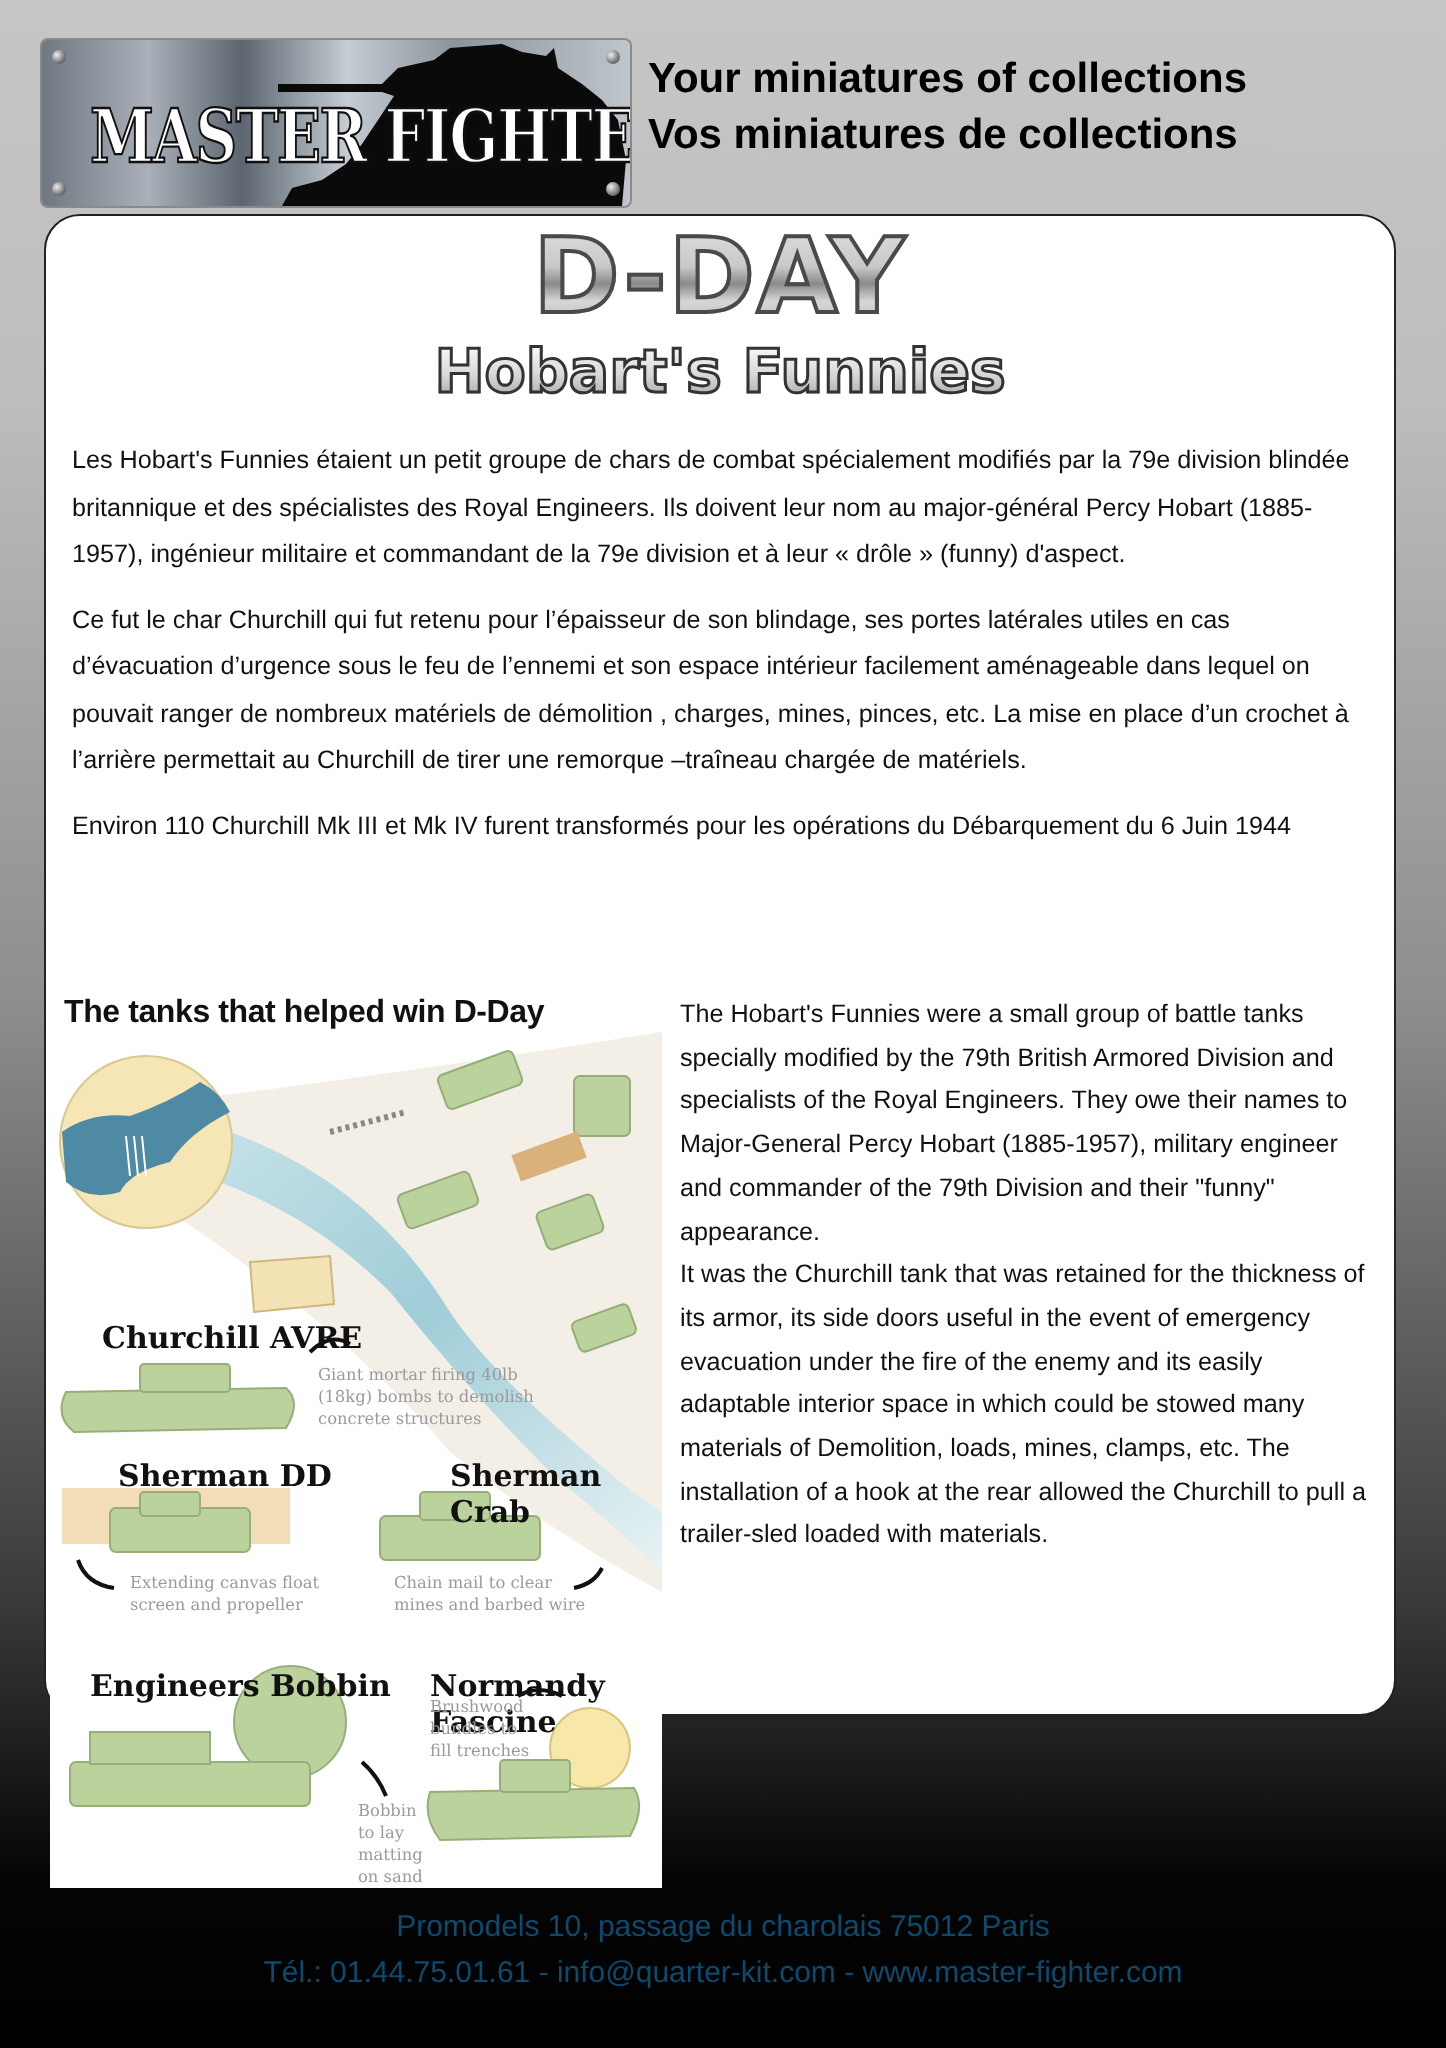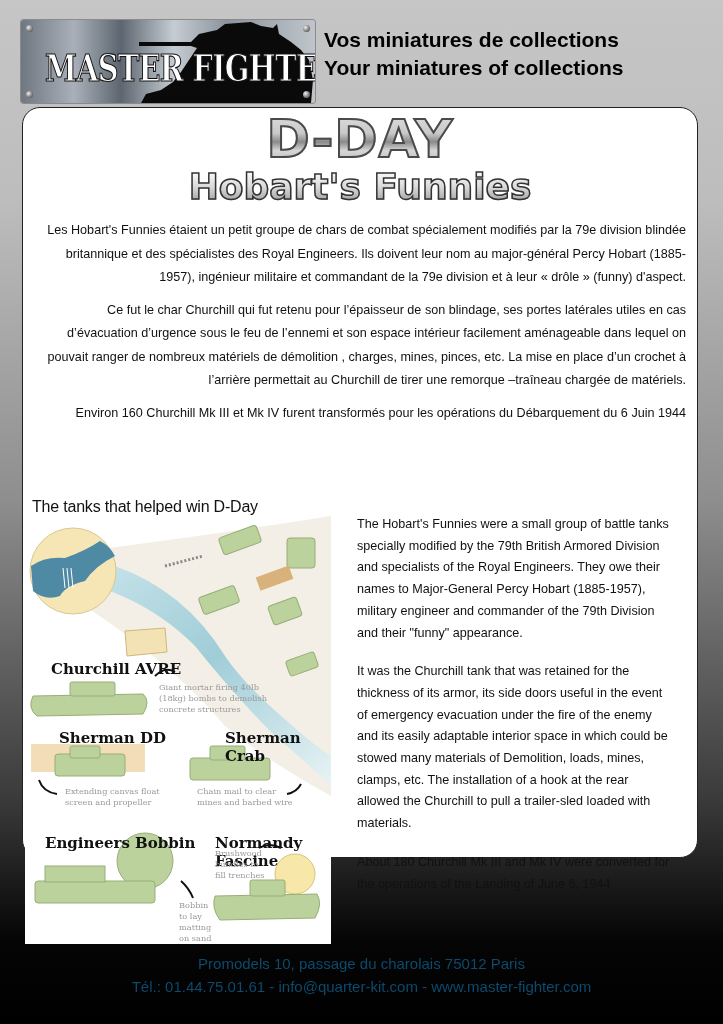--- a/index.html
+++ b/index.html
@@ -33,65 +33,65 @@
   .title-dday {
     position: absolute; left: 0; right: 0; top: 2px; text-align: center;
     font-family: "DejaVu Sans", sans-serif; font-weight: bold; font-size: 52px; line-height: 58px;
     color: #bfbfbf; -webkit-text-stroke: 2px #4a4a4a;
     background: linear-gradient(to bottom, #e0e0e0 0%, #c9c9c9 40%, #8a8a8a 55%, #d6d6d6 70%, #b5b5b5 100%);
     -webkit-background-clip: text; background-clip: text; -webkit-text-fill-color: transparent;
     letter-spacing: 1px;
   }
   .title-hobart {
     position: absolute; left: 0; right: 0; top: 62px; text-align: center;
-    font-family: "DejaVu Sans", sans-serif; font-weight: bold; font-size: 36px; line-height: 34px;
+    font-family: "DejaVu Sans", sans-serif; font-weight: bold; font-size: 30px; line-height: 34px;
     -webkit-text-stroke: 1.5px #333;
     background: linear-gradient(to bottom, #ffffff 0%, #d9d9d9 50%, #9a9a9a 100%);
     -webkit-background-clip: text; background-clip: text; -webkit-text-fill-color: transparent;
   }
   .fr-text { position: absolute; left: 13px; top: 111px; width: 650px; font-size: 12.6px; color: #111; line-height: 23.5px; }
-  .fr-text p { margin: 0 0 9px 0; text-align: right; }
+  .fr-text p { margin: 0 0 9px 0; }
   
   .info { position: absolute; left: 2px; top: 388px; width: 306px; height: 448px; overflow: hidden; }
   .info svg { position: absolute; left: 0; top: 0; }
-  .info-title { position: absolute; left: 7px; top: 2px; font-weight: normal; font-size: 16px; color: #111; letter-spacing: -0.2px; }
+  .info-title { position: absolute; left: 7px; top: 2px; font-weight: bold; font-size: 16px; color: #111; letter-spacing: -0.2px; }
   .tank-label { position: absolute; font-family: "DejaVu Serif", serif; font-weight: bold; font-size: 15px; color: #111; }
   .tank-note { position: absolute; font-family: "DejaVu Serif", serif; font-size: 8.2px; color: #9a9a9a; line-height: 11px; }
   
   .en-text { position: absolute; left: 317px; top: 389px; width: 350px; font-size: 12.6px; color: #111; line-height: 21.7px; }
-  .en-text p { margin: 17px; }
+  .en-text p { margin: 0; }
   
   .footer { position: absolute; left: 0; right: 0; top: 952px; text-align: center; color: #0c4a6e; font-size: 15px; line-height: 23px; }
 </style>
 </head>
 <body>
 
 <div class="logo">
   <svg class="tank" viewBox="0 0 294 83">
     <path d="M118 22 L170 22 L178 14 L196 10 L204 4 L230 2 L240 6 L252 8 L256 4 L258 14 L270 22 L280 30 L288 40 L292 60 L290 83 L120 83 L125 74 L140 70 L152 62 L160 52 L168 40 L176 28 L170 26 L118 26 Z" fill="#0a0a0a"></path>
   </svg>
   <span class="rivet" style="left:5px;top:5px"></span>
   <span class="rivet" style="left:282px;top:5px"></span>
   <span class="rivet" style="left:5px;top:71px"></span>
   <span class="rivet" style="left:282px;top:71px"></span>
   <div class="logo-text">MASTER FIGHTER</div>
 </div>
 <div class="tagline">
+  <div>Your miniatures of collections</div>
   <div>Vos miniatures de collections</div>
-  <div>Your miniatures of collections</div>
 </div>
 
 <div class="card">
   <div class="title-dday">D-DAY</div>
   <div class="title-hobart">Hobart's Funnies</div>
 
   <div class="fr-text">
     <p>Les Hobart's Funnies étaient un petit groupe de chars de combat spécialement modifiés par la 79e division blindée britannique et des spécialistes des Royal Engineers. Ils doivent leur nom au major-général Percy Hobart (1885-1957), ingénieur militaire et commandant de la 79e division et à leur « drôle » (funny) d'aspect.</p>
     <p>Ce fut le char Churchill qui fut retenu pour l’épaisseur de son blindage, ses portes latérales utiles en cas d’évacuation d’urgence sous le feu de l’ennemi et son espace intérieur facilement aménageable dans lequel on pouvait ranger de nombreux matériels de démolition , charges, mines, pinces, etc. La mise en place d’un crochet à l’arrière permettait au Churchill de tirer une remorque –traîneau chargée de matériels.</p>
-    <p>Environ 160 Churchill Mk III et Mk IV furent transformés pour les opérations du Débarquement du 6 Juin 1944</p>
+    <p>Environ 110 Churchill Mk III et Mk IV furent transformés pour les opérations du Débarquement du 6 Juin 1944</p>
   </div>
 
   <div class="info">
     <svg width="306" height="448" viewBox="0 0 306 448">
       <defs>
         <linearGradient id="sea" x1="0" y1="0" x2="1" y2="1">
           <stop offset="0" stop-color="#cfe7ec"></stop>
           <stop offset="0.5" stop-color="#9fcdd8"></stop>
           <stop offset="1" stop-color="#e8f3f4"></stop>
         </linearGradient>
@@ -168,20 +168,19 @@
     <div class="tank-label" style="left:20px;top:338px">Engineers Bobbin</div>
     <div class="tank-note" style="left:154px;top:404px;width:40px">Bobbin to lay matting on sand</div>
 
     <div class="tank-label" style="left:190px;top:338px">Normandy Fascine</div>
     <div class="tank-note" style="left:190px;top:352px;width:50px">Brushwood bundles to fill trenches</div>
   </div>
 
   <div class="en-text">
     <p>The Hobart's Funnies were a small group of battle tanks specially modified by the 79th British Armored Division and specialists of the Royal Engineers. They owe their names to Major-General Percy Hobart (1885-1957), military engineer and commander of the 79th Division and their "funny" appearance.</p>
     <p>It was the Churchill tank that was retained for the thickness of its armor, its side doors useful in the event of emergency evacuation under the fire of the enemy and its easily adaptable interior space in which could be stowed many materials of Demolition, loads, mines, clamps, etc. The installation of a hook at the rear allowed the Churchill to pull a trailer-sled loaded with materials.</p>
-    <p>About 180 Churchill Mk III and Mk IV were converted for the operations of the Landing of June 6, 1944</p>
   </div>
 </div>
 
 <div class="footer">
   <div>Promodels 10, passage du charolais 75012 Paris</div>
   <div>Tél.: 01.44.75.01.61 - info@quarter-kit.com - www.master-fighter.com</div>
 </div>
 
 </body></html>

